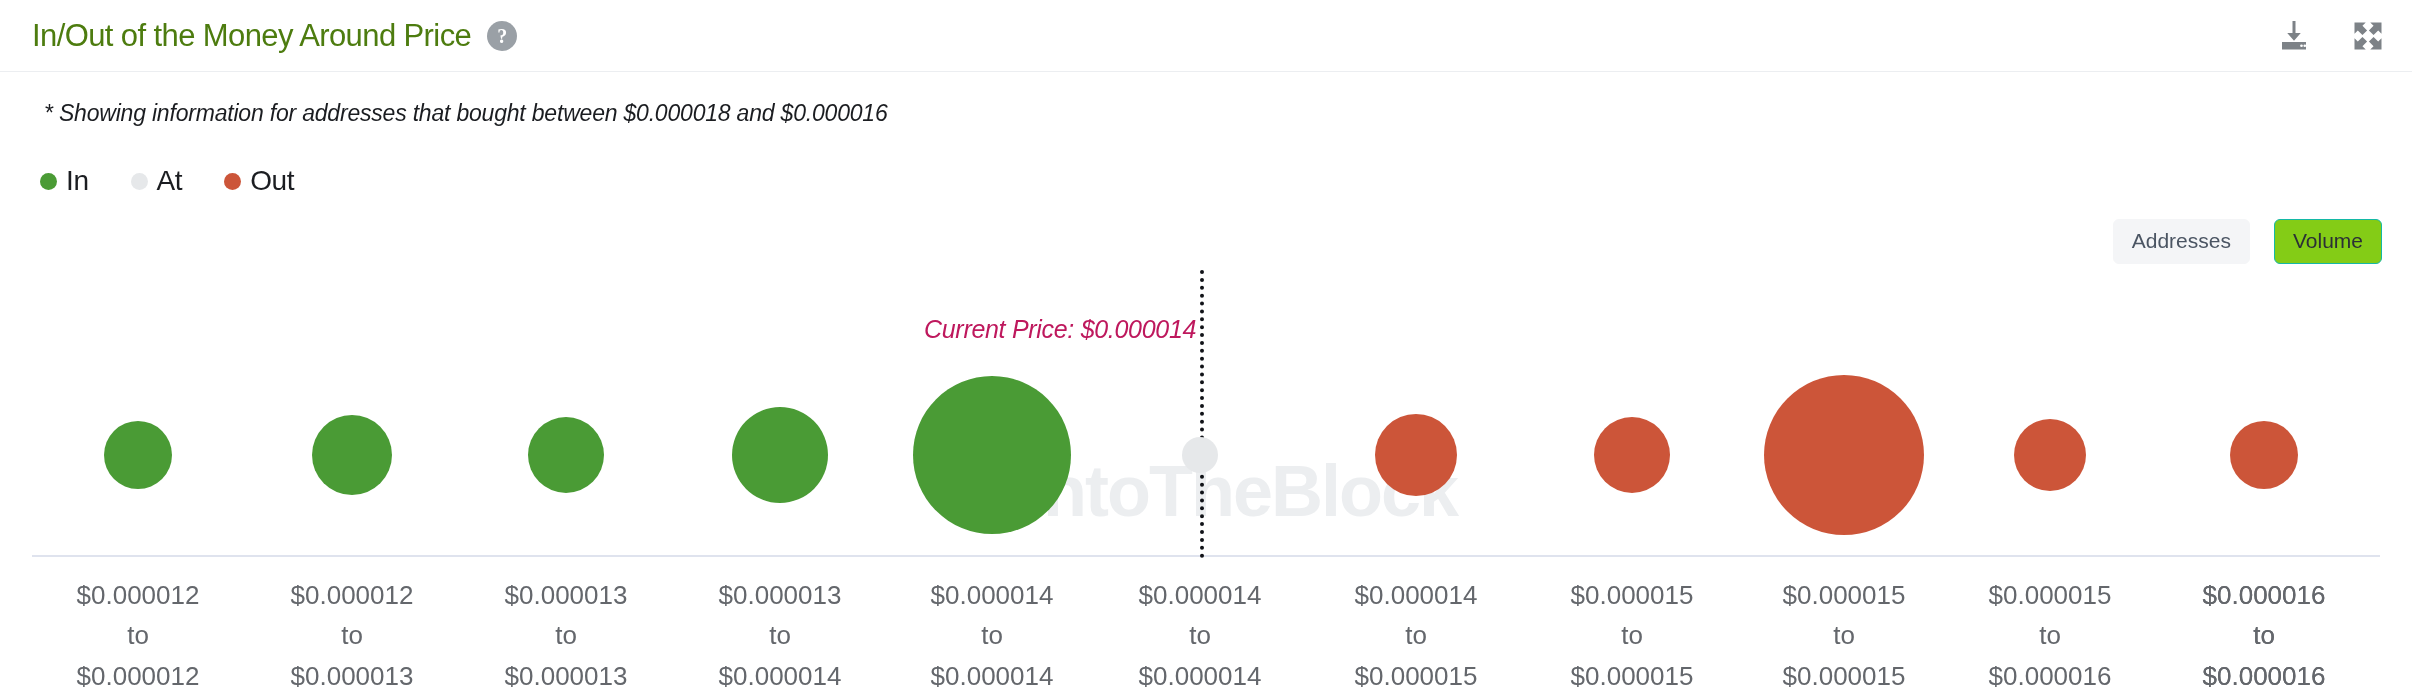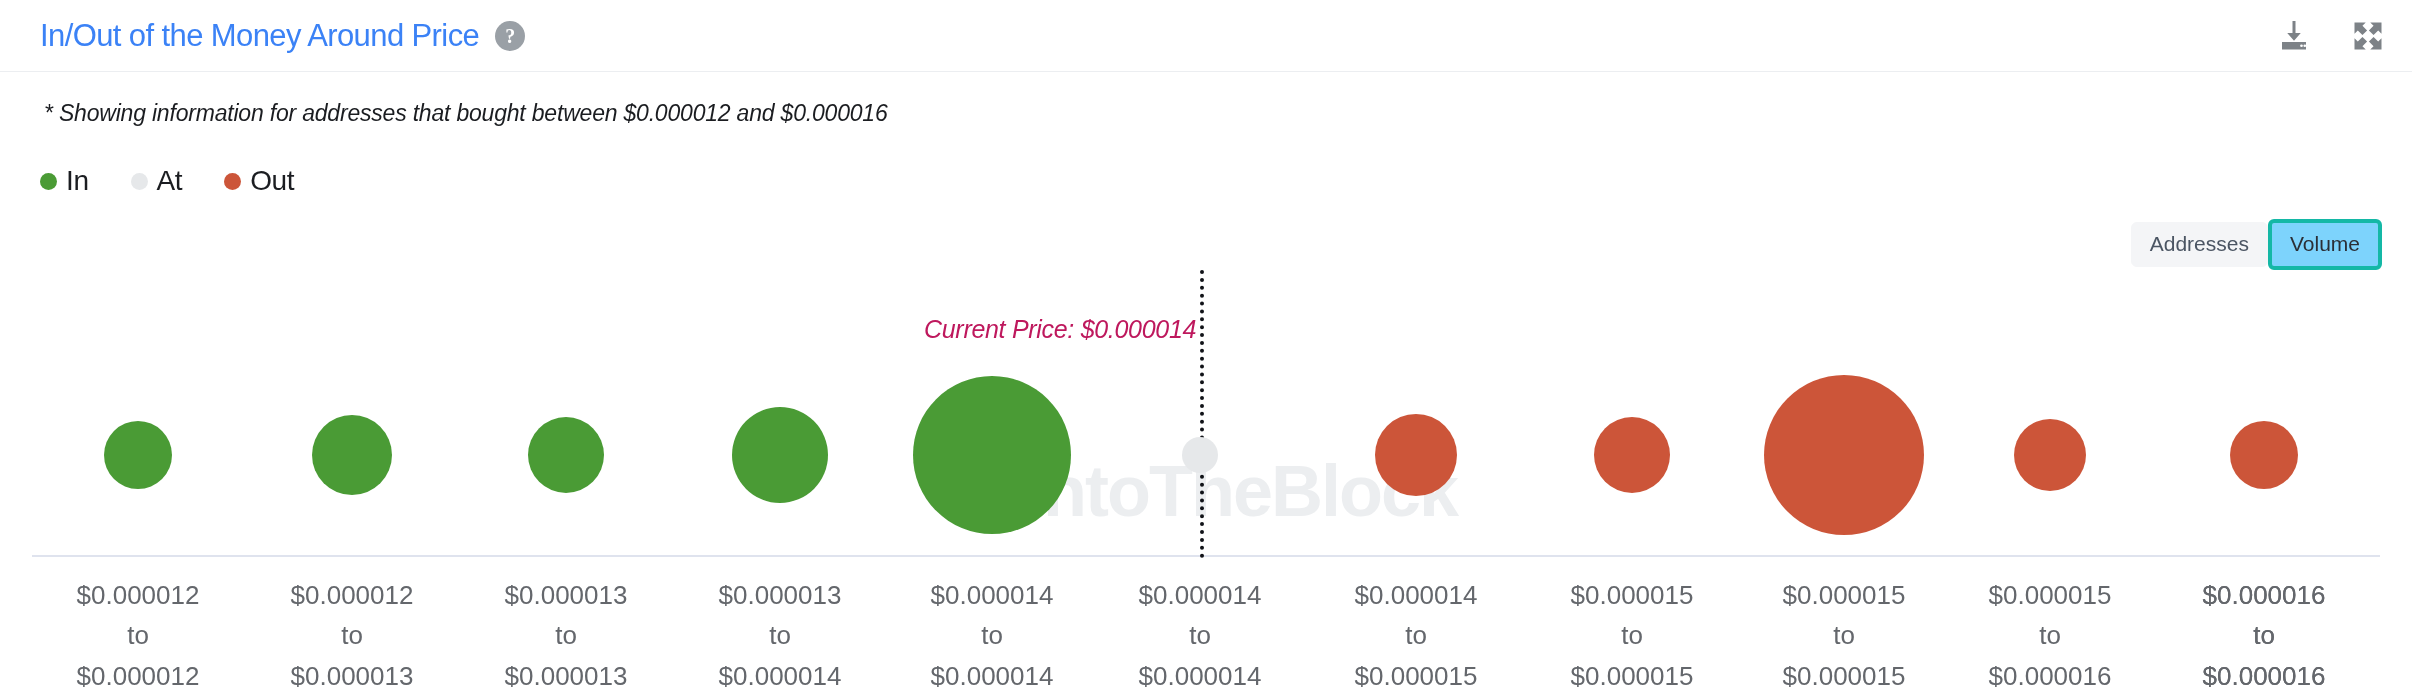--- a/index.html
+++ b/index.html
@@ -12,22 +12,22 @@
   .widget { position: relative; width: 2412px; height: 690px; background: #fff; }
 
   
   .header {
     position: absolute; left: 0; top: 0; width: 2412px; height: 72px;
     border-bottom: 1px solid #eceef1;
     display: flex; align-items: center;
   }
   .title-wrap { display: flex; align-items: center; margin-left: 32px; }
   .title {
-    font-size: 31px; font-weight: 400; color: #3b82f6;
-    letter-spacing: -0.6px; white-space: nowrap; margin-left: 8px;
+    font-size: 31px; font-weight: 400; color: #4d7c0f;
+    letter-spacing: -0.6px; white-space: nowrap;
   }
   .help-icon {
     width: 30px; height: 30px; border-radius: 50%;
     background: #9aa0a6; margin-left: 16px;
     display: flex; align-items: center; justify-content: center;
     color: #fff; font-size: 20px; font-weight: 700; line-height: 1;
     font-family: "Liberation Serif", serif;
     cursor: pointer;
   }
   .header-actions {
@@ -56,21 +56,21 @@
   .toggles {
     position: absolute; right: 30px; top: 219px;
     display: flex; align-items: center; gap: 0;
   }
   .toggle-btn {
     font-size: 21px; padding: 9px 18px 10px;
     border-radius: 6px; cursor: pointer; white-space: nowrap;
     font-family: "Liberation Sans", sans-serif;
   }
   .toggle-inactive { background: #f4f5f7; color: #4b5563; border: 1px solid #f4f5f7; }
-  .toggle-active   { background: #7dd3fc; color: #2b2f36; border: 4px solid #14b8a6; }
+  .toggle-active   { background: #84cc16; color: #2b2f36; border: 1px solid #14b8a6; margin-left: 24px; }
 
   
   .plot { position: absolute; left: 0; top: 0; width: 2412px; height: 690px; }
   .axis-line {
     position: absolute; left: 32px; top: 555px; width: 2348px; height: 2px;
     background: #dfe3ee;
   }
   .bubble { position: absolute; border-radius: 50%; }
 
   .price-line {
@@ -122,21 +122,21 @@
         <svg class="hdr-icon" viewBox="0 0 24 24" fill="#7d8287">
           <path d="M3 3h7.5L8.3 5.2l3.1 3.1-3.1 3.1-3.1-3.1L3 10.5V3z"></path>
           <path d="M21 3v7.5l-2.2-2.2-3.1 3.1-3.1-3.1 3.1-3.1L13.5 3H21z"></path>
           <path d="M3 21v-7.5l2.2 2.2 3.1-3.1 3.1 3.1-3.1 3.1L10.5 21H3z"></path>
           <path d="M21 21h-7.5l2.2-2.2-3.1-3.1 3.1-3.1 3.1 3.1L21 13.5V21z"></path>
         </svg>
       </span>
     </div>
   </div>
 
-  <div class="subtitle">* Showing information for addresses that bought between $0.000012 and $0.000016</div>
+  <div class="subtitle">* Showing information for addresses that bought between $0.000018 and $0.000016</div>
 
   <div class="legend">
     <div class="legend-item">
       <span class="legend-dot" style="background:#4a9b35"></span>
       <span class="legend-label">In</span>
     </div>
     <div class="legend-item">
       <span class="legend-dot" style="background:#e6e8ea"></span>
       <span class="legend-label">At</span>
     </div>

